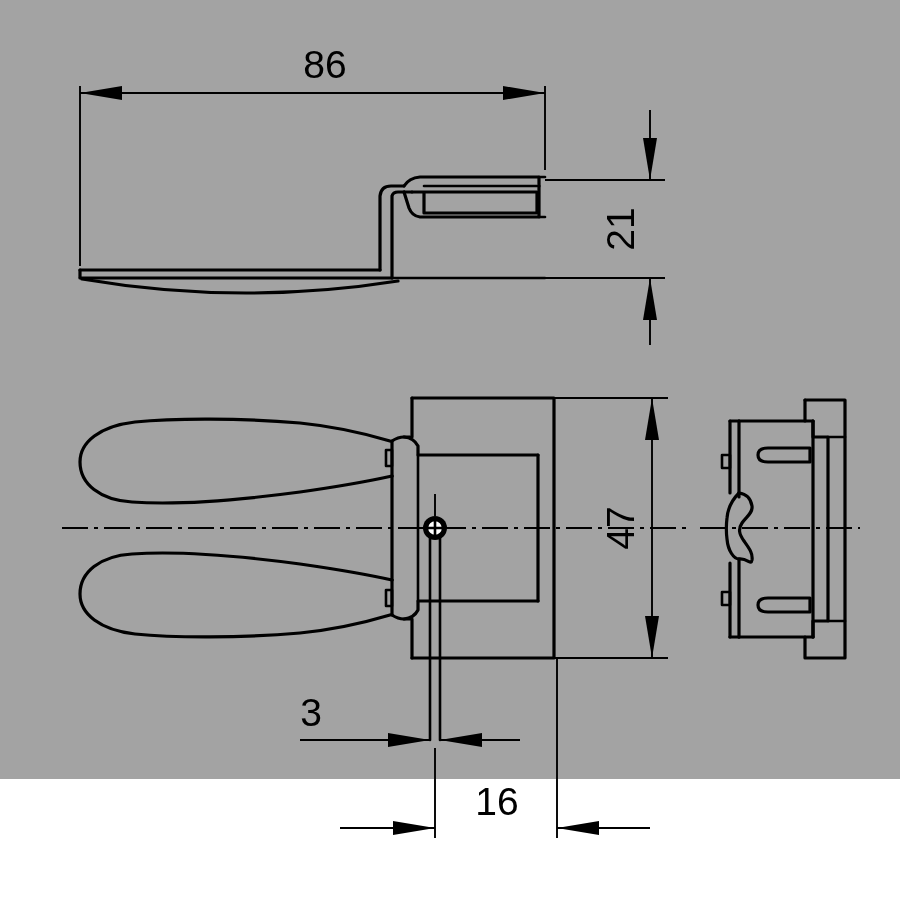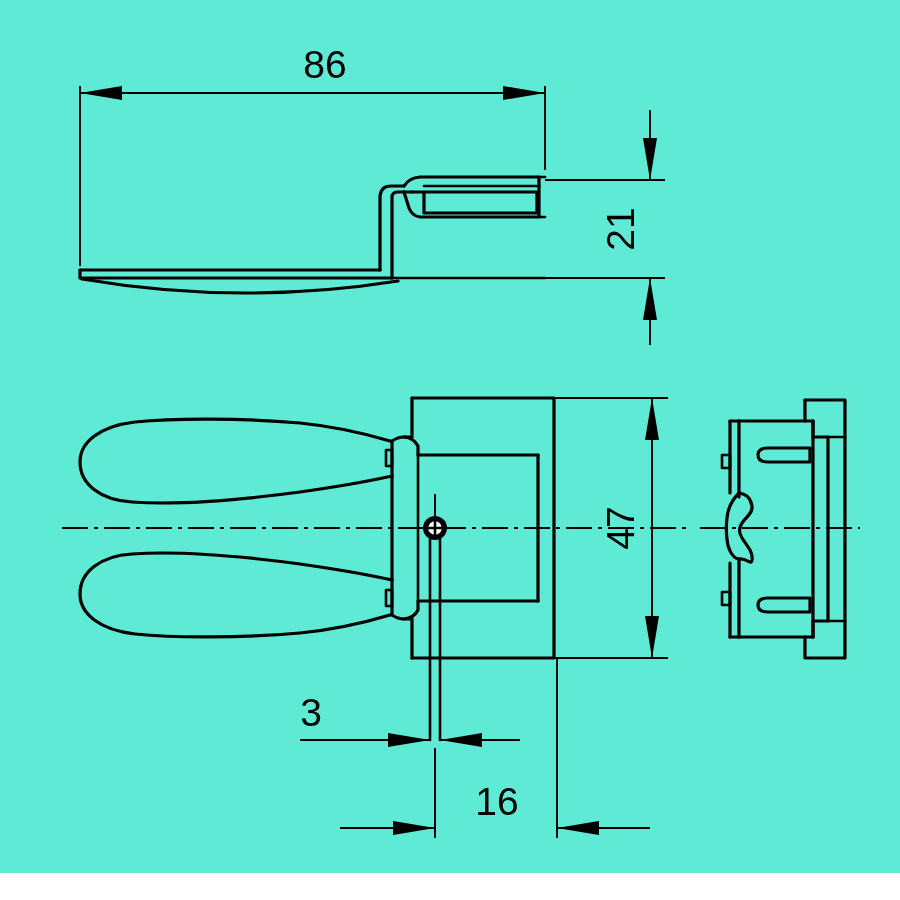--- a/index.html
+++ b/index.html
@@ -9,22 +9,22 @@
   }
   body {
     width: 900px;
     height: 900px;
     font-family: "Liberation Sans", sans-serif;
     overflow: hidden;
   }
   #drawing-root {
     position: relative;
     width: 900px;
-    height: 873px;
-    background: #5eead4;
+    height: 779px;
+    background: #a3a3a3;
   }
   svg.sheet {
     display: block;
     width: 900px;
     height: 900px;
   }
   .obj {
     fill: none;
     stroke: #000000;
     stroke-width: 3.2;

